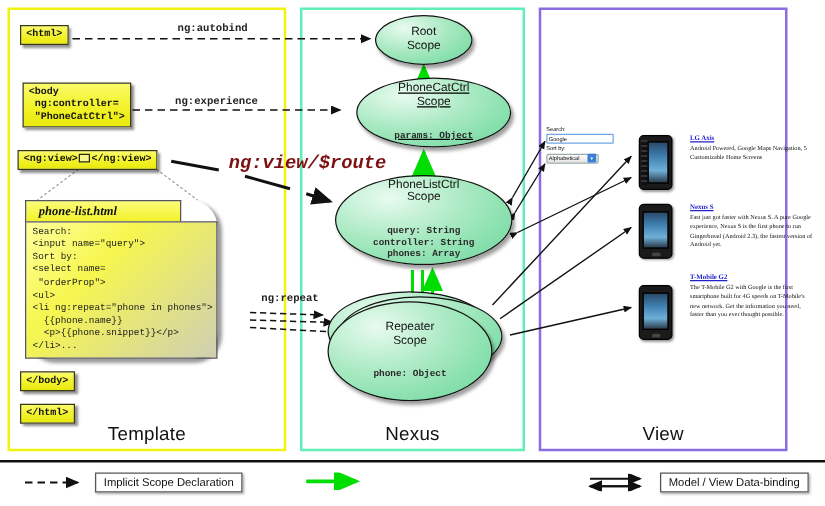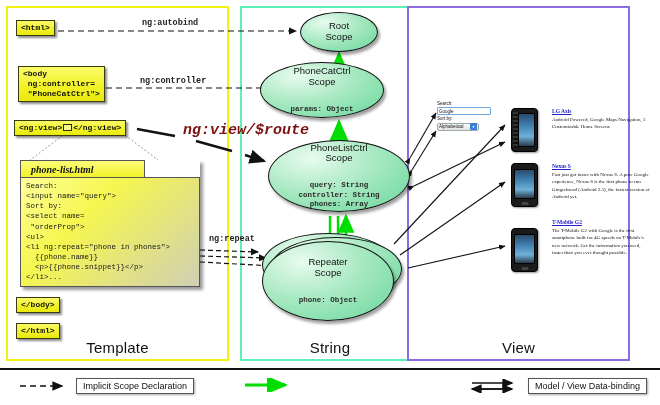--- a/index.html
+++ b/index.html
@@ -10,21 +10,21 @@
     font-family: "Liberation Sans", sans-serif;
     overflow: hidden;
     position: relative;
   }
   #stage { position:absolute; inset:0; }
 
   
   .frame { position:absolute; border:2px solid #000; background:#fff; }
   #frame-template { left:6px;  top:6px;  width:223px; height:355px; border-color:#f2f211; }
   #frame-model    { left:240px;top:6px;  width:180px; height:355px; border-color:#5ef0b8; }
-  #frame-view     { left:407px;top:6px;  width:223px; height:355px; border-color:#8a6ce0; }
+  #frame-view     { left:431px;top:6px;  width:199px; height:355px; border-color:#8a6ce0; }
 
   .frame-label {
     position:absolute; bottom:3px; left:0; width:100%;
     text-align:center; font-size:15px; color:#111; letter-spacing:.2px;
   }
 
   
   .tag {
     position:absolute;
     background: linear-gradient(180deg,#fbfb6a 0%, #f2f22a 55%, #e9e90e 100%);
@@ -42,22 +42,23 @@
   #tag-htmlclose { left:16px; top:323px; }
 
   .ngview-slot {
     display:inline-block; width:9px; height:7px;
     border:1px solid #2a2a08; background:#f7f78e;
     vertical-align:middle; margin:0 1px;
   }
 
   
   #note {
-    position:absolute; left:20px; top:160px; width:180px;
+    position:absolute; left:20px; top:160px; width:154px;
     box-shadow: 3px 3px 3px rgba(0,0,0,.4);
+    border-radius: 22px;
   }
   #note-head {
     background: linear-gradient(180deg,#fcfc7a 0%, #f2f22a 100%);
     border:1px solid #555;
     border-bottom:none;
     padding:3px 6px 2px 10px;
     font-family:"Liberation Serif", serif;
     font-style:italic; font-weight:bold; font-size:10px; color:#111;
     width:125px;
   }
@@ -80,21 +81,21 @@
     align-items:center; justify-content:center;
     text-align:center;
   }
   .scope .title { font-size:9.5px; color:#111; line-height:1.15; }
   .scope .props {
     font-family:"Liberation Mono", monospace;
     font-size:7.5px; font-weight:bold; color:#2b2b2b; line-height:1.25; margin-top:17px;
     white-space:pre;
   }
   #scope-root      { left:300px; top:12px;  width:78px;  height:40px; }
-  #scope-catctrl   { left:260px; top:62px;  width:124px; height:56px; }
+  #scope-catctrl   { left:285px; top:62px;  width:124px; height:56px;text-decoration:underline; }
   #scope-listctrl  { left:268px; top:140px; width:142px; height:72px; }
   #scope-rep-a     { left:262px; top:233px; width:132px; height:64px; }
   #scope-rep-b     { left:270px; top:237px; width:132px; height:64px; }
   #scope-rep-c     { left:262px; top:241px; width:132px; height:80px; }
 
   
   #search-widget { position:absolute; left:437px; top:101px; width:56px; }
   .vw-label { font-size:4.5px; color:#111; line-height:1.3; }
   #search-input {
     width:54px; height:8px; background:#fff;
@@ -180,21 +181,21 @@
 </style>
 </head>
 <body>
 
 <div id="stage">
 
   <div class="frame" id="frame-template">
     <div class="frame-label">Template</div>
   </div>
   <div class="frame" id="frame-model">
-    <div class="frame-label">String</div>
+    <div class="frame-label">Nexus</div>
   </div>
   <div class="frame" id="frame-view">
     <div class="frame-label">View</div>
   </div>
 
   <svg id="arrows" width="660" height="405">
     <defs>
       <marker id="ah-black" markerWidth="7" markerHeight="7" refX="6" refY="3" orient="auto">
         <path d="M0,0 L7,3 L0,6 z" fill="#111"></path>
       </marker>
@@ -249,21 +250,21 @@
 &lt;select name=
  "orderProp"&gt;
 &lt;ul&gt;
 &lt;li ng:repeat="phone in phones"&gt;
   {{phone.name}}
   &lt;p&gt;{{phone.snippet}}&lt;/p&gt;
 &lt;/li&gt;...</div>
   </div>
 
   <div class="conn-label" id="lbl-autobind">ng:autobind</div>
-  <div class="conn-label" id="lbl-controller">ng:controller</div>
+  <div class="conn-label" id="lbl-controller">ng:experience</div>
   <div class="conn-label" id="lbl-ngview">ng:view/$route</div>
   <div class="conn-label" id="lbl-ngrepeat">ng:repeat</div>
 
   <div class="scope" id="scope-root">
     <div class="title">Root</div>
     <div class="title">Scope</div>
   </div>
 
   <div class="scope" id="scope-catctrl">
     <div class="title">PhoneCatCtrl</div>

